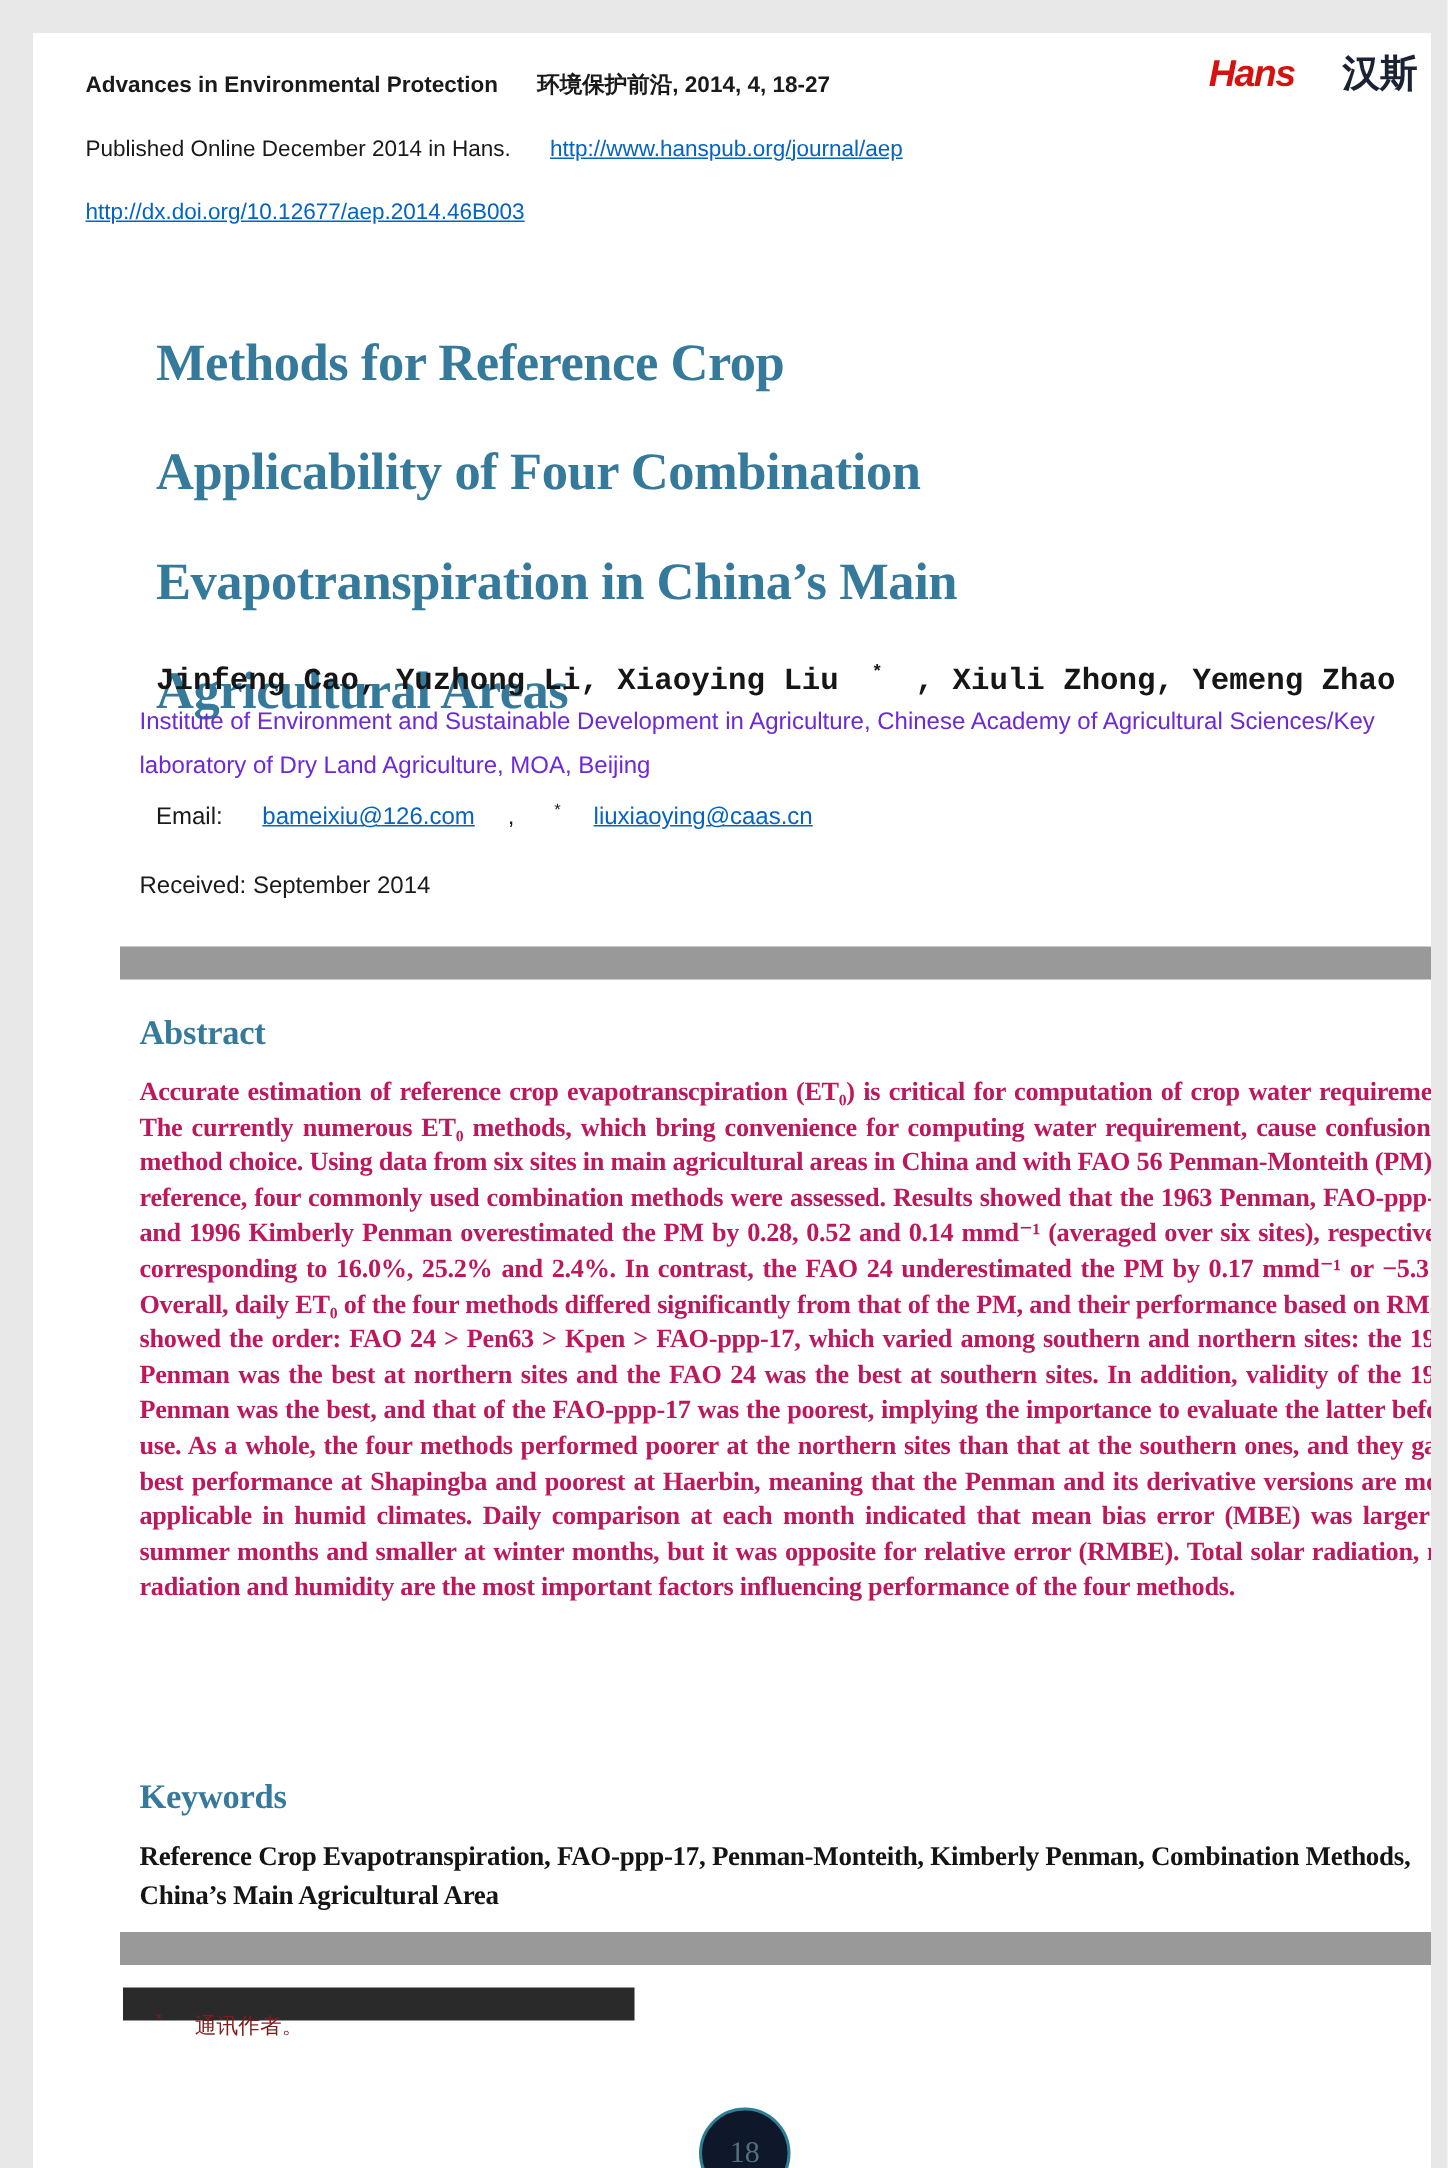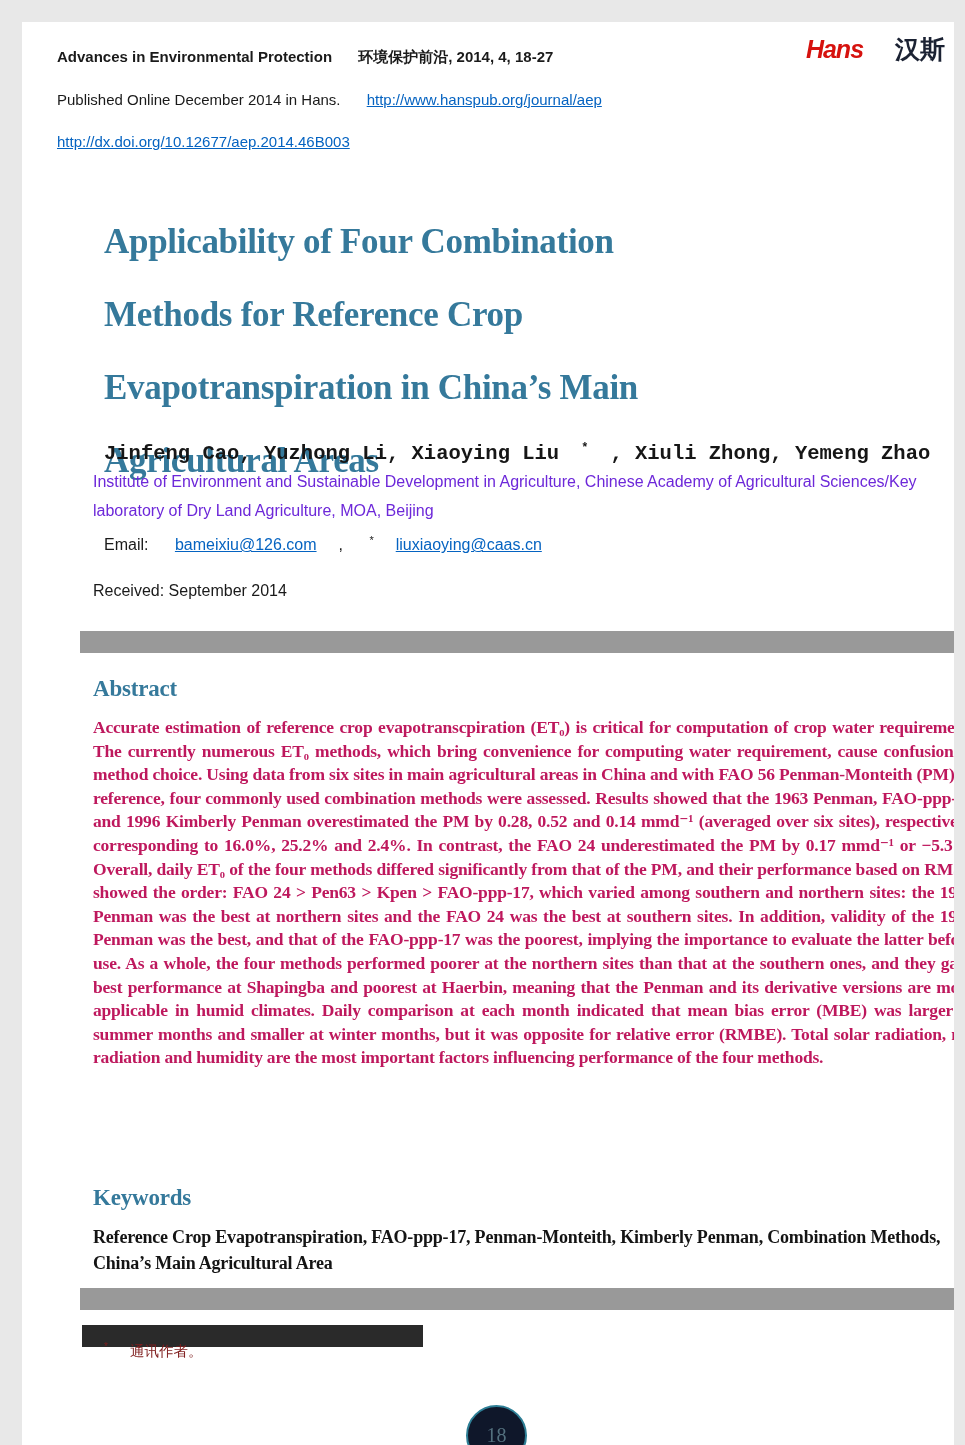--- a/index.html
+++ b/index.html
@@ -193,22 +193,22 @@
       <a class="header-link">http://dx.doi.org/10.12677/aep.2014.46B003</a>
     </div>
   </div>
 
   <div class="logo">
     <span class="logo-hans">Hans</span>
     <span class="logo-cn">汉斯</span>
   </div>
 
   <h1 class="title">
+    <div>Methods for Reference Crop</div>
     <div>Applicability of Four Combination</div>
-    <div>Methods for Reference Crop</div>
     <div>Evapotranspiration in China’s Main</div>
     <div>Agricultural Areas</div>
   </h1>
 
   <div class="authors">
     <span>Jinfeng Cao, Yuzhong Li, Xiaoying Liu</span><sup>*</sup><span>, Xiuli Zhong, Yemeng Zhao</span>
   </div>
 
   <div class="affiliation">Institute of Environment and Sustainable Development in Agriculture, Chinese Academy of Agricultural Sciences/Key laboratory of Dry Land Agriculture, MOA, Beijing</div>
 

